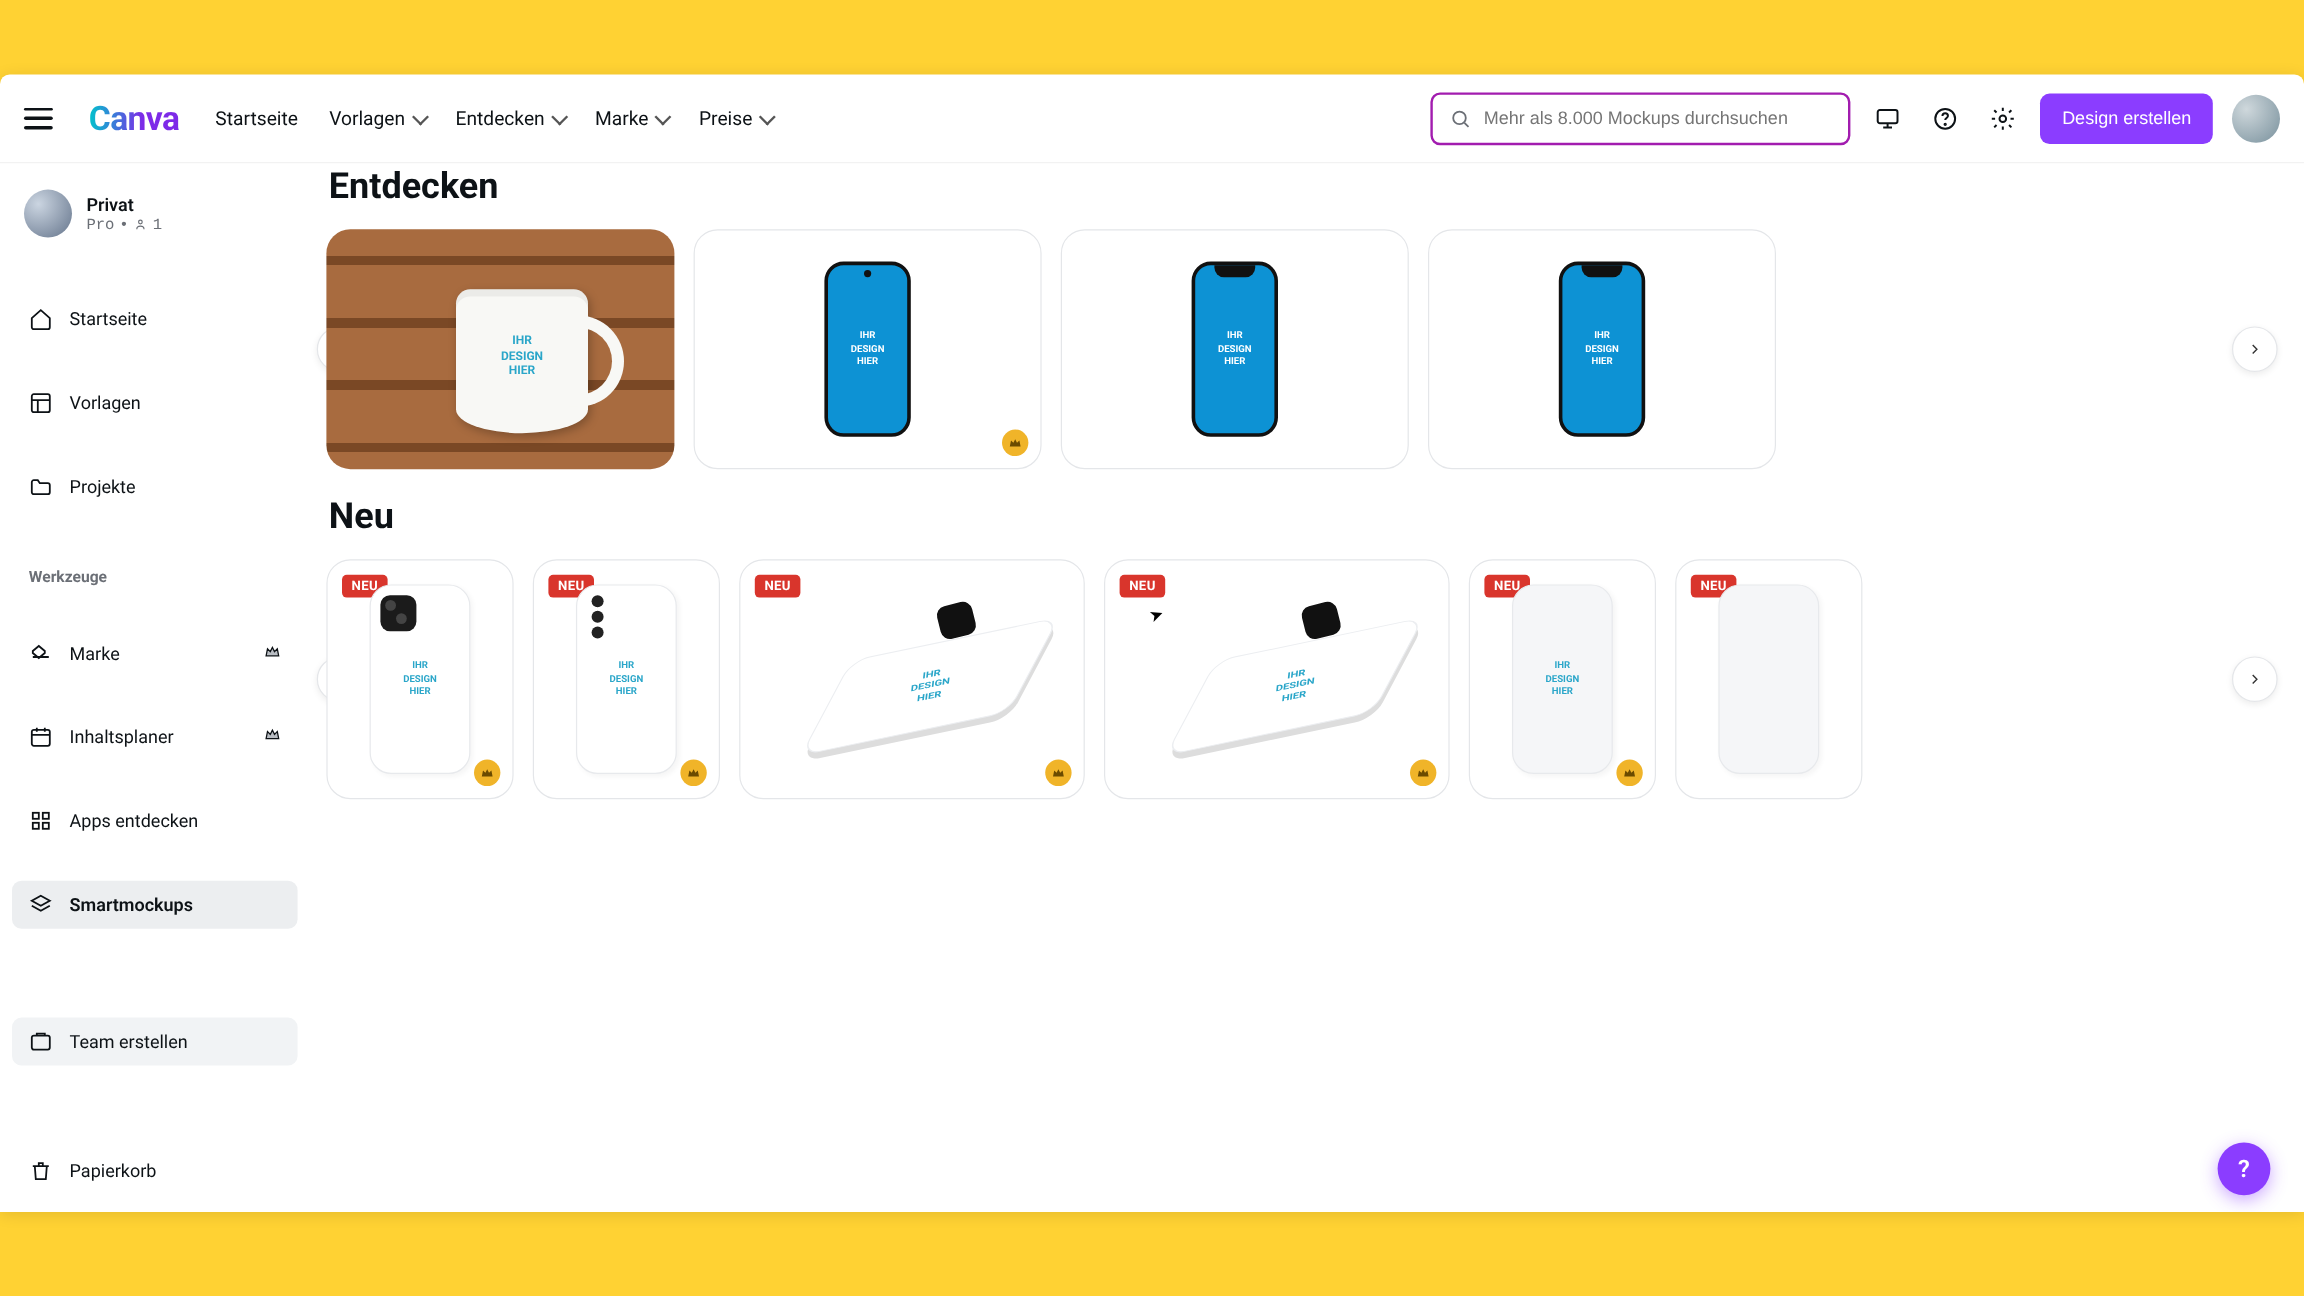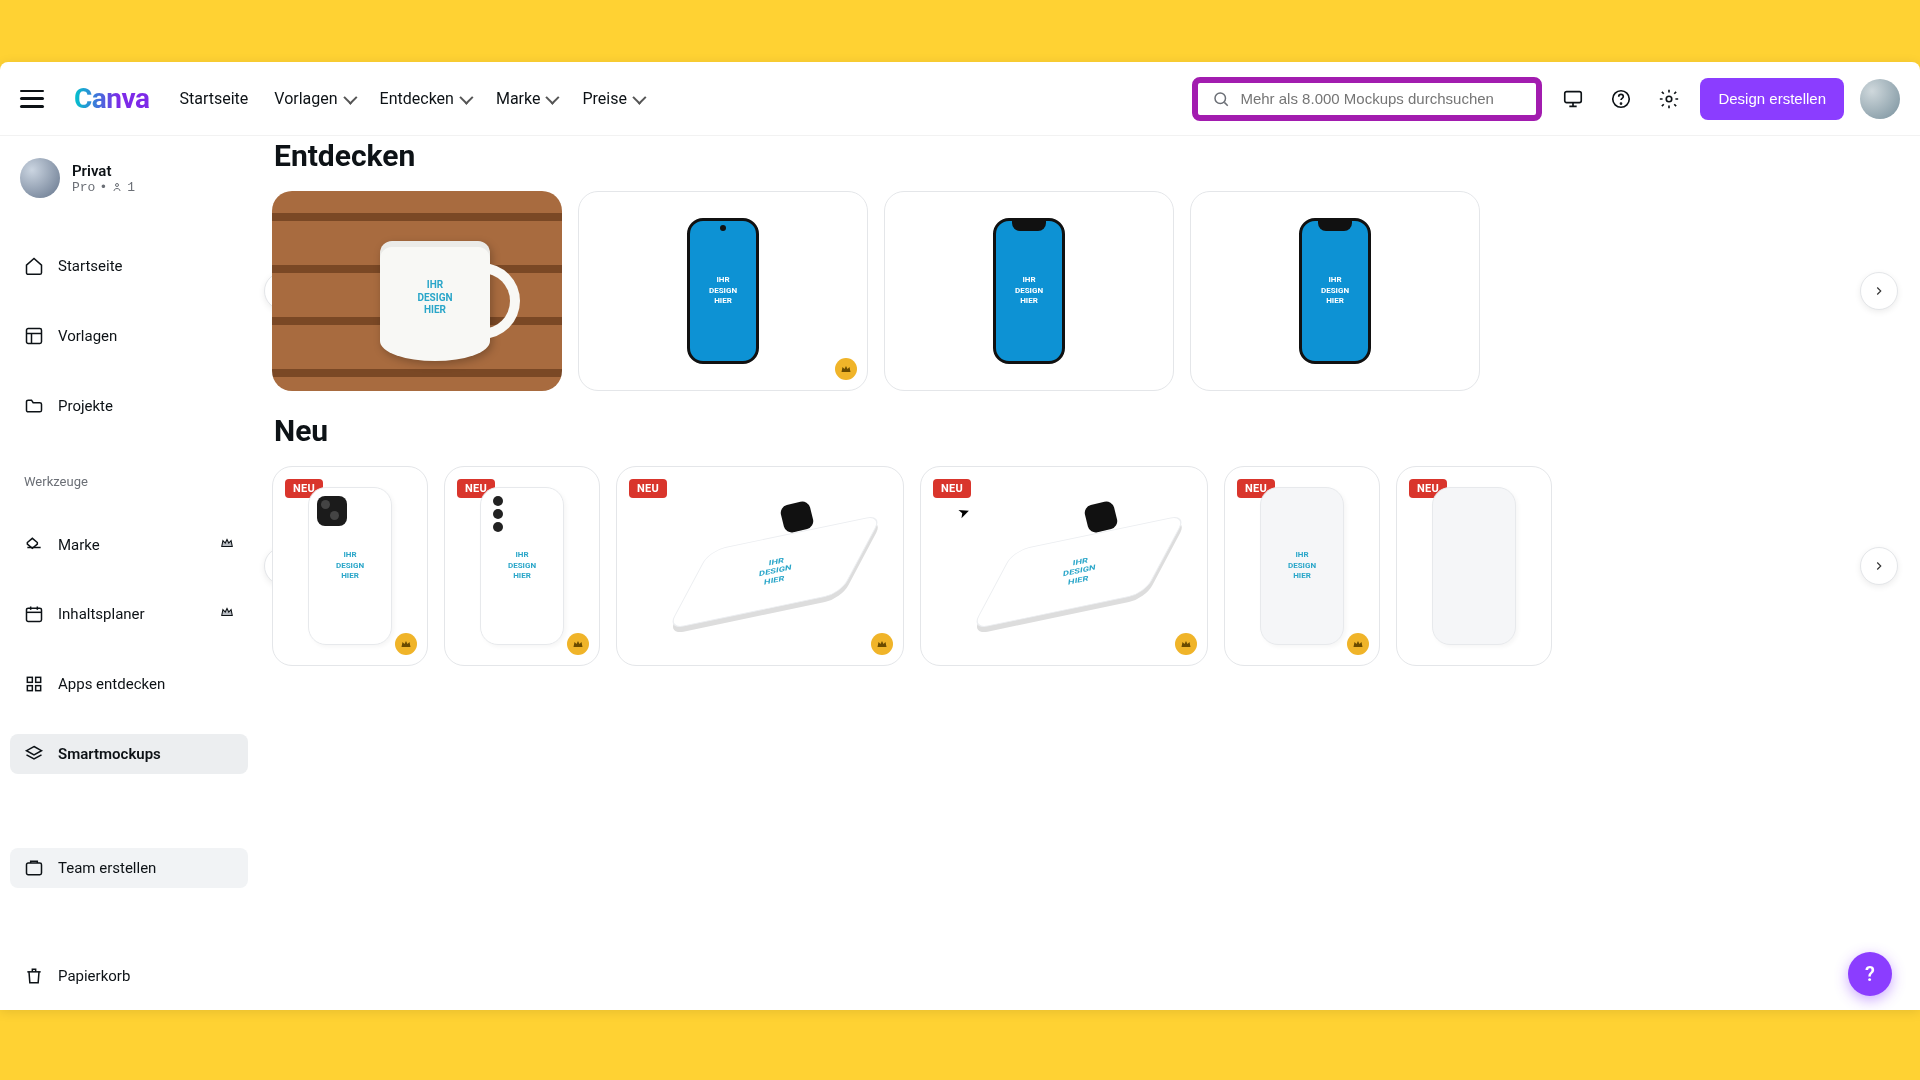--- a/index.html
+++ b/index.html
@@ -28,42 +28,42 @@
     font-weight:700; font-size:28px; letter-spacing:-.5px;
     background: linear-gradient(90deg,#00C4CC 0%, #7D2AE8 60%, #7D2AE8 100%);
     -webkit-background-clip:text; background-clip:text; color:transparent;
     margin-right:30px; 
   }
   .nav { display:flex; gap:26px; }
   .nav-item { display:flex; align-items:center; gap:6px; font-size:16px; color:#0d1216; cursor:pointer;}
   .chev::after { content:""; display:inline-block; width:8px; height:8px; border-right:2px solid #555; border-bottom:2px solid #555; transform:rotate(45deg) translateY(-2px);}
   .search {
     margin-left:auto; display:flex; align-items:center; gap:10px;
-    width:350px; height:44px; border:6px solid #a21caf; border-radius:8px; padding:0 14px;
+    width:350px; height:44px; border:2px solid #a21caf; border-radius:8px; padding:0 14px;
   }
   .search svg { width:18px; height:18px; stroke:#6b6f76;}
   .search input { border:none; outline:none; font-size:15px; flex:1; color:#333;}
   .icon-btn { width:34px; height:34px; display:flex; align-items:center; justify-content:center; margin-left:14px; cursor:pointer; color:#0d1216;}
   .icon-btn svg { width:22px; height:22px; stroke:#0d1216; fill:none; stroke-width:1.8;}
   .cta {
     margin-left:14px; background:#8b3dff; color:#fff; border:none; border-radius:8px;
     height:42px; padding:0 18px; font-size:15px; font-weight:500; cursor:pointer;
   }
   .avatar { width:40px; height:40px; border-radius:50%; margin-left:16px; background:radial-gradient(circle at 30% 30%, #cfd8dc, #78909c); cursor:pointer;}
   .layout { display:flex; height:calc(100% - 74px);}
   .sidebar { width:258px; padding:14px 10px; display:flex; flex-direction:column;justify-content:space-between;}
   .team { display:flex; align-items:center; gap:12px; padding:8px 10px 18px;}
   .team-avatar { width:40px; height:40px; border-radius:50%; background:radial-gradient(circle at 30% 30%, #cbd5e1, #64748b);}
   .team-name { font-weight:600; font-size:15px; color:#0d1216;}
   .team-sub { font-size:13px; color:#6b6f76; display:flex; align-items:center; gap:4px;font-family:Liberation Mono, monospace;}
   .side-item { display:flex; align-items:center; gap:14px; padding:10px 14px; border-radius:8px; font-size:15px; color:#0d1216; cursor:pointer;}
   .side-item.active { background:#eceef0;}
   .side-item.secondary { background:#f1f3f5;}
   .side-item svg { width:20px; height:20px; fill:none; stroke:#0d1216; stroke-width:1.8;}
-  .section-label { font-size:13px; color:#6b6f76; padding:18px 14px 6px; font-weight:400;}
+  .section-label { font-size:13px; color:#6b6f76; padding:18px 14px 6px; font-weight:700;}
   .side-item .crown-sm { margin-left:auto; }
   .main { flex:1; overflow:hidden; position:relative; padding:0 0 0 14px;}
   .heading-cut { font-size:30px; font-weight:700; color:#0d1216; margin:2px 0 18px 2px; }
   .heading { font-size:30px; font-weight:700; color:#0d1216; margin:22px 0 18px 2px;}
   .row-wrap { position:relative; }
   .row { display:flex; gap:16px; }
   .card {
     border:1px solid #e4e6e9; border-radius:20px; background:#fff; position:relative; overflow:hidden;
     flex:0 0 auto; display:flex; align-items:center; justify-content:center;
   }

